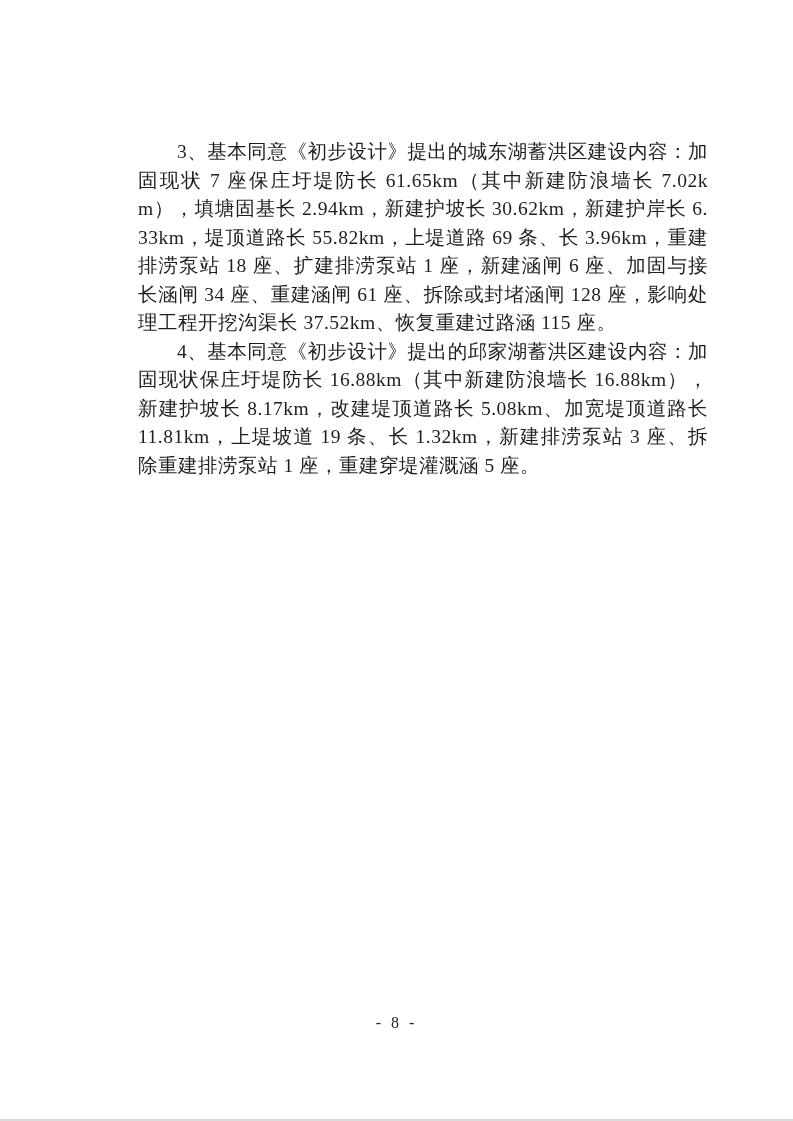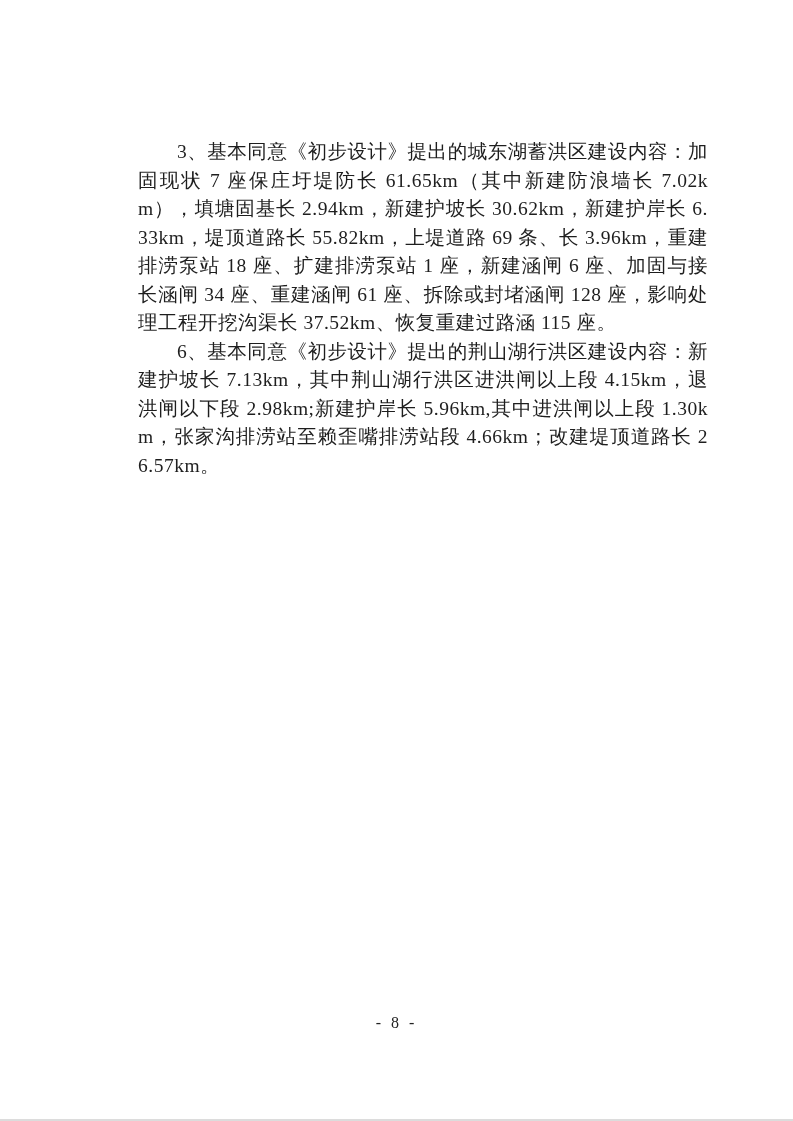--- a/index.html
+++ b/index.html
@@ -53,17 +53,17 @@
     height: 2px;
     background: #dcdcdc;
   }
 </style>
 </head>
 <body>
 
 <div class="page">
   <div class="content">
     <p class="para">3、基本同意《初步设计》提出的城东湖蓄洪区建设内容：加固现状 7 座保庄圩堤防长 61.65km（其中新建防浪墙长 7.02km），填塘固基长 2.94km，新建护坡长 30.62km，新建护岸长 6.33km，堤顶道路长 55.82km，上堤道路 69 条、长 3.96km，重建排涝泵站 18 座、扩建排涝泵站 1 座，新建涵闸 6 座、加固与接长涵闸 34 座、重建涵闸 61 座、拆除或封堵涵闸 128 座，影响处理工程开挖沟渠长 37.52km、恢复重建过路涵 115 座。</p>
-    <p class="para">6、基本同意《初步设计》提出的荆山湖行洪区建设内容：新建护坡长 7.13km，其中荆山湖行洪区进洪闸以上段 4.15km，退洪闸以下段 2.98km;新建护岸长 5.96km,其中进洪闸以上段 1.30km，张家沟排涝站至赖歪嘴排涝站段 4.66km；改建堤顶道路长 26.57km。</p>
+    <p class="para">4、基本同意《初步设计》提出的邱家湖蓄洪区建设内容：加固现状保庄圩堤防长 16.88km（其中新建防浪墙长 16.88km），新建护坡长 8.17km，改建堤顶道路长 5.08km、加宽堤顶道路长 11.81km，上堤坡道 19 条、长 1.32km，新建排涝泵站 3 座、拆除重建排涝泵站 1 座，重建穿堤灌溉涵 5 座。</p>
   </div>
   <div class="footer">- 8 -</div>
   <div class="scan-edge"></div>
 </div>
 
 </body></html>

